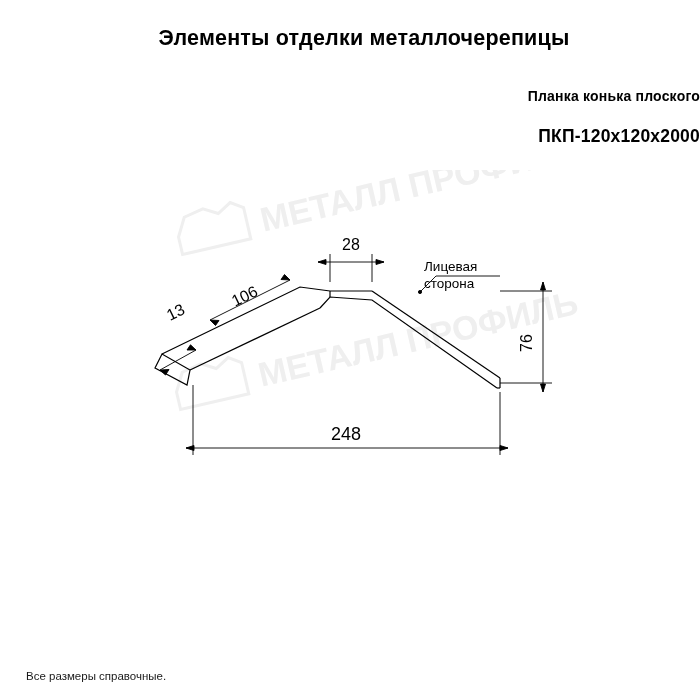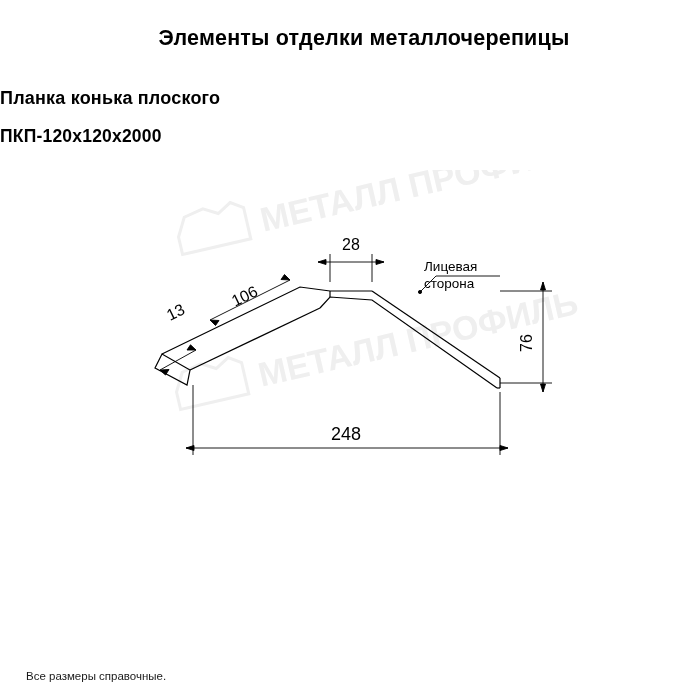--- a/index.html
+++ b/index.html
@@ -28,31 +28,31 @@
     font-size: 21.5px;
     font-weight: bold;
     letter-spacing: 0.2px;
     padding-left: 28px;
   }
   .subtitle {
     position: absolute;
     left: 0;
     right: 0;
     top: 88px;
-    text-align: left;
-    font-size: 18px;
+    text-align: right;
+    font-size: 14px;
     font-weight: bold;
     letter-spacing: 0.2px;
   }
   .code {
     position: absolute;
     left: 0;
     right: 0;
     top: 126px;
-    text-align: left;
+    text-align: right;
     font-size: 17.5px;
     font-weight: bold;
     letter-spacing: 0.2px;
   }
   .drawing {
     position: absolute;
     left: 0;
     top: 170px;
     width: 700px;
     height: 420px;

